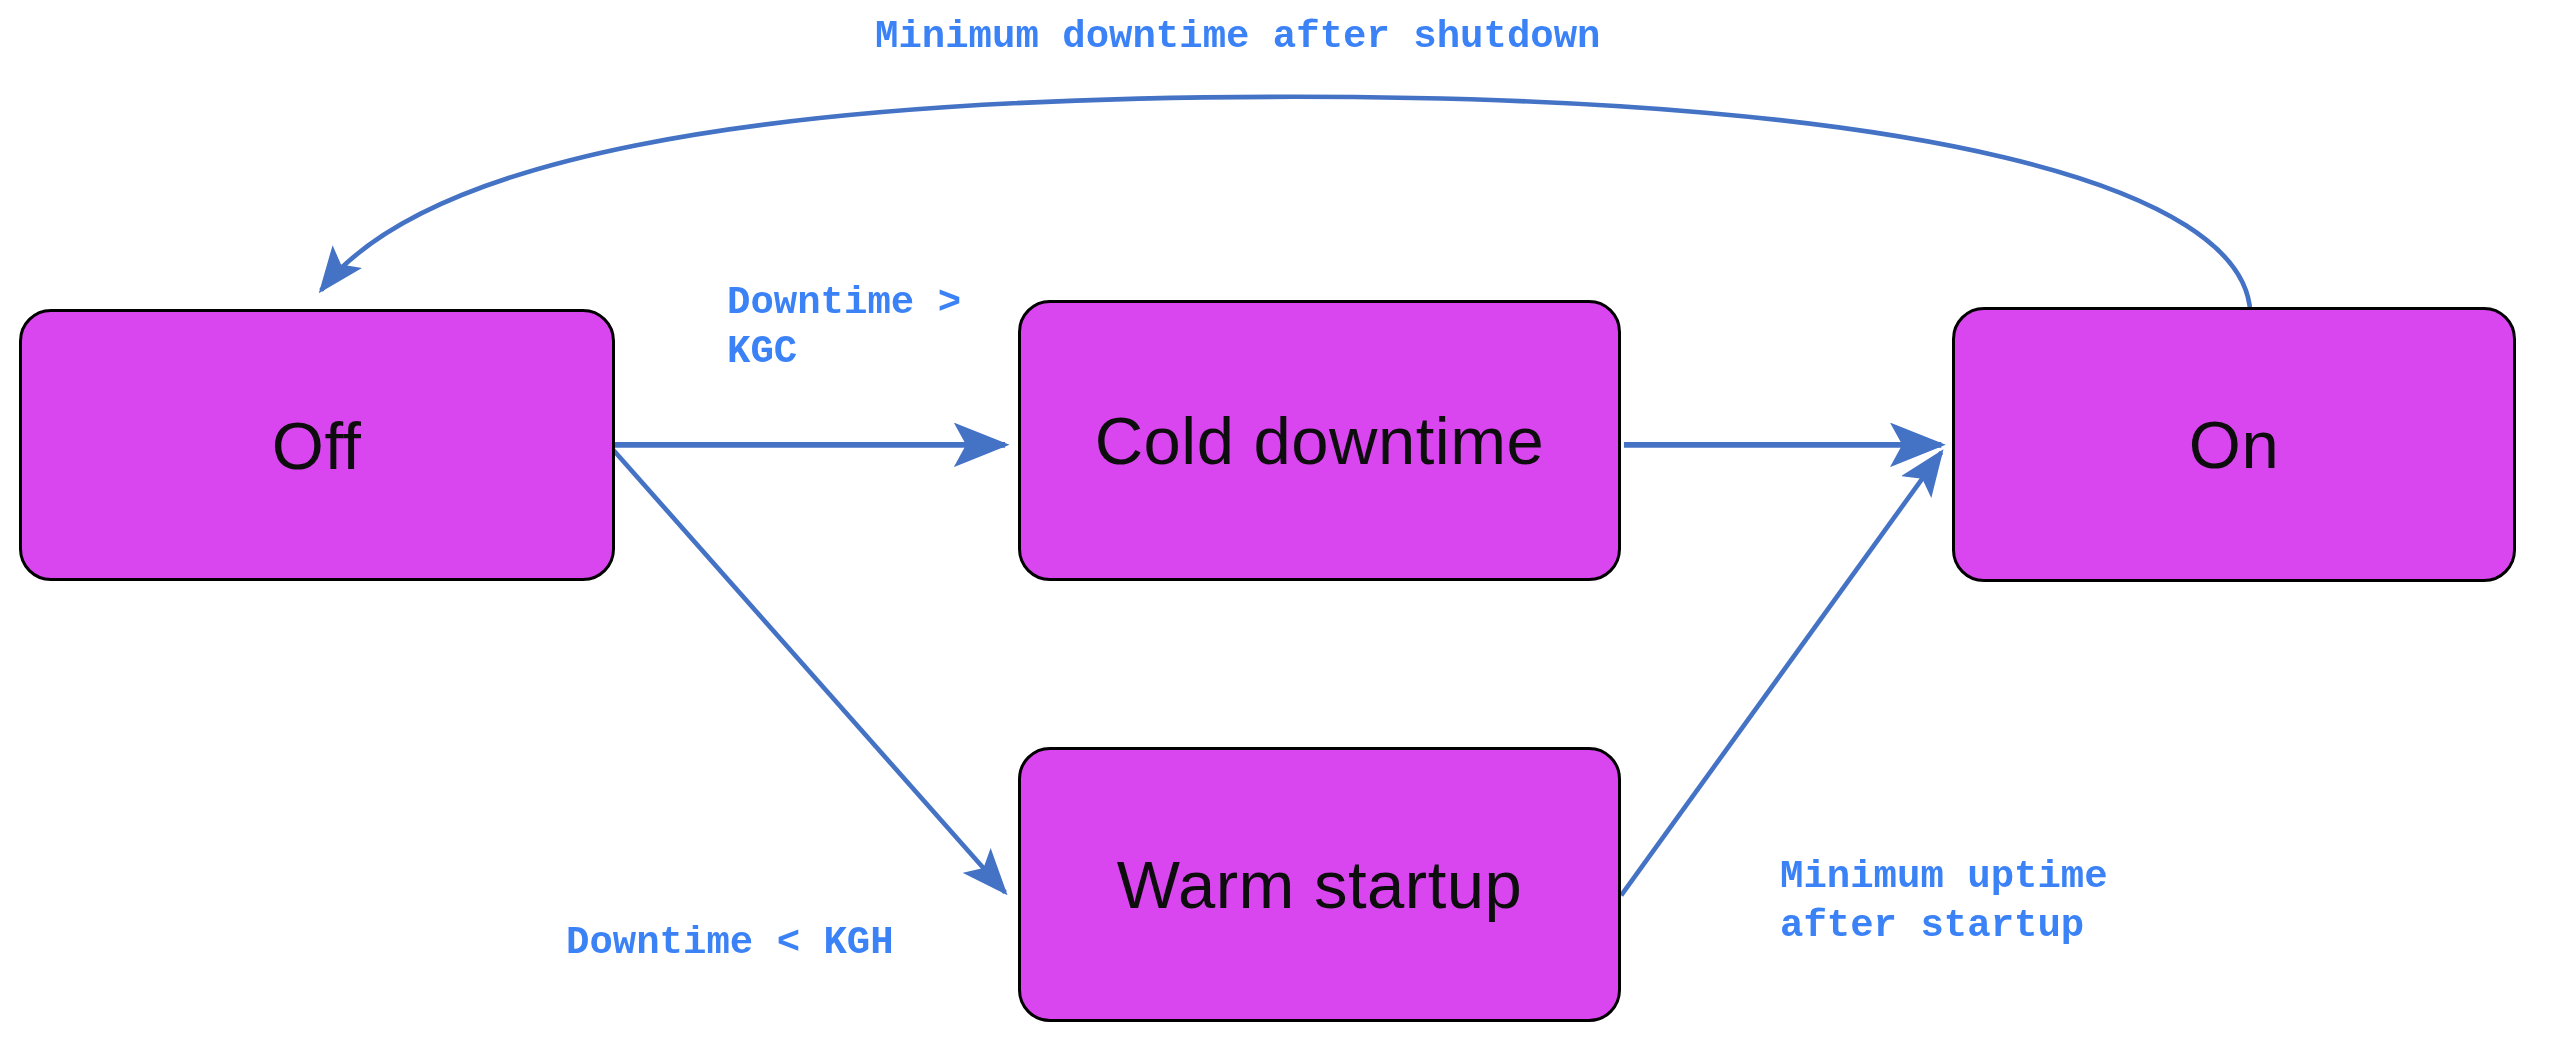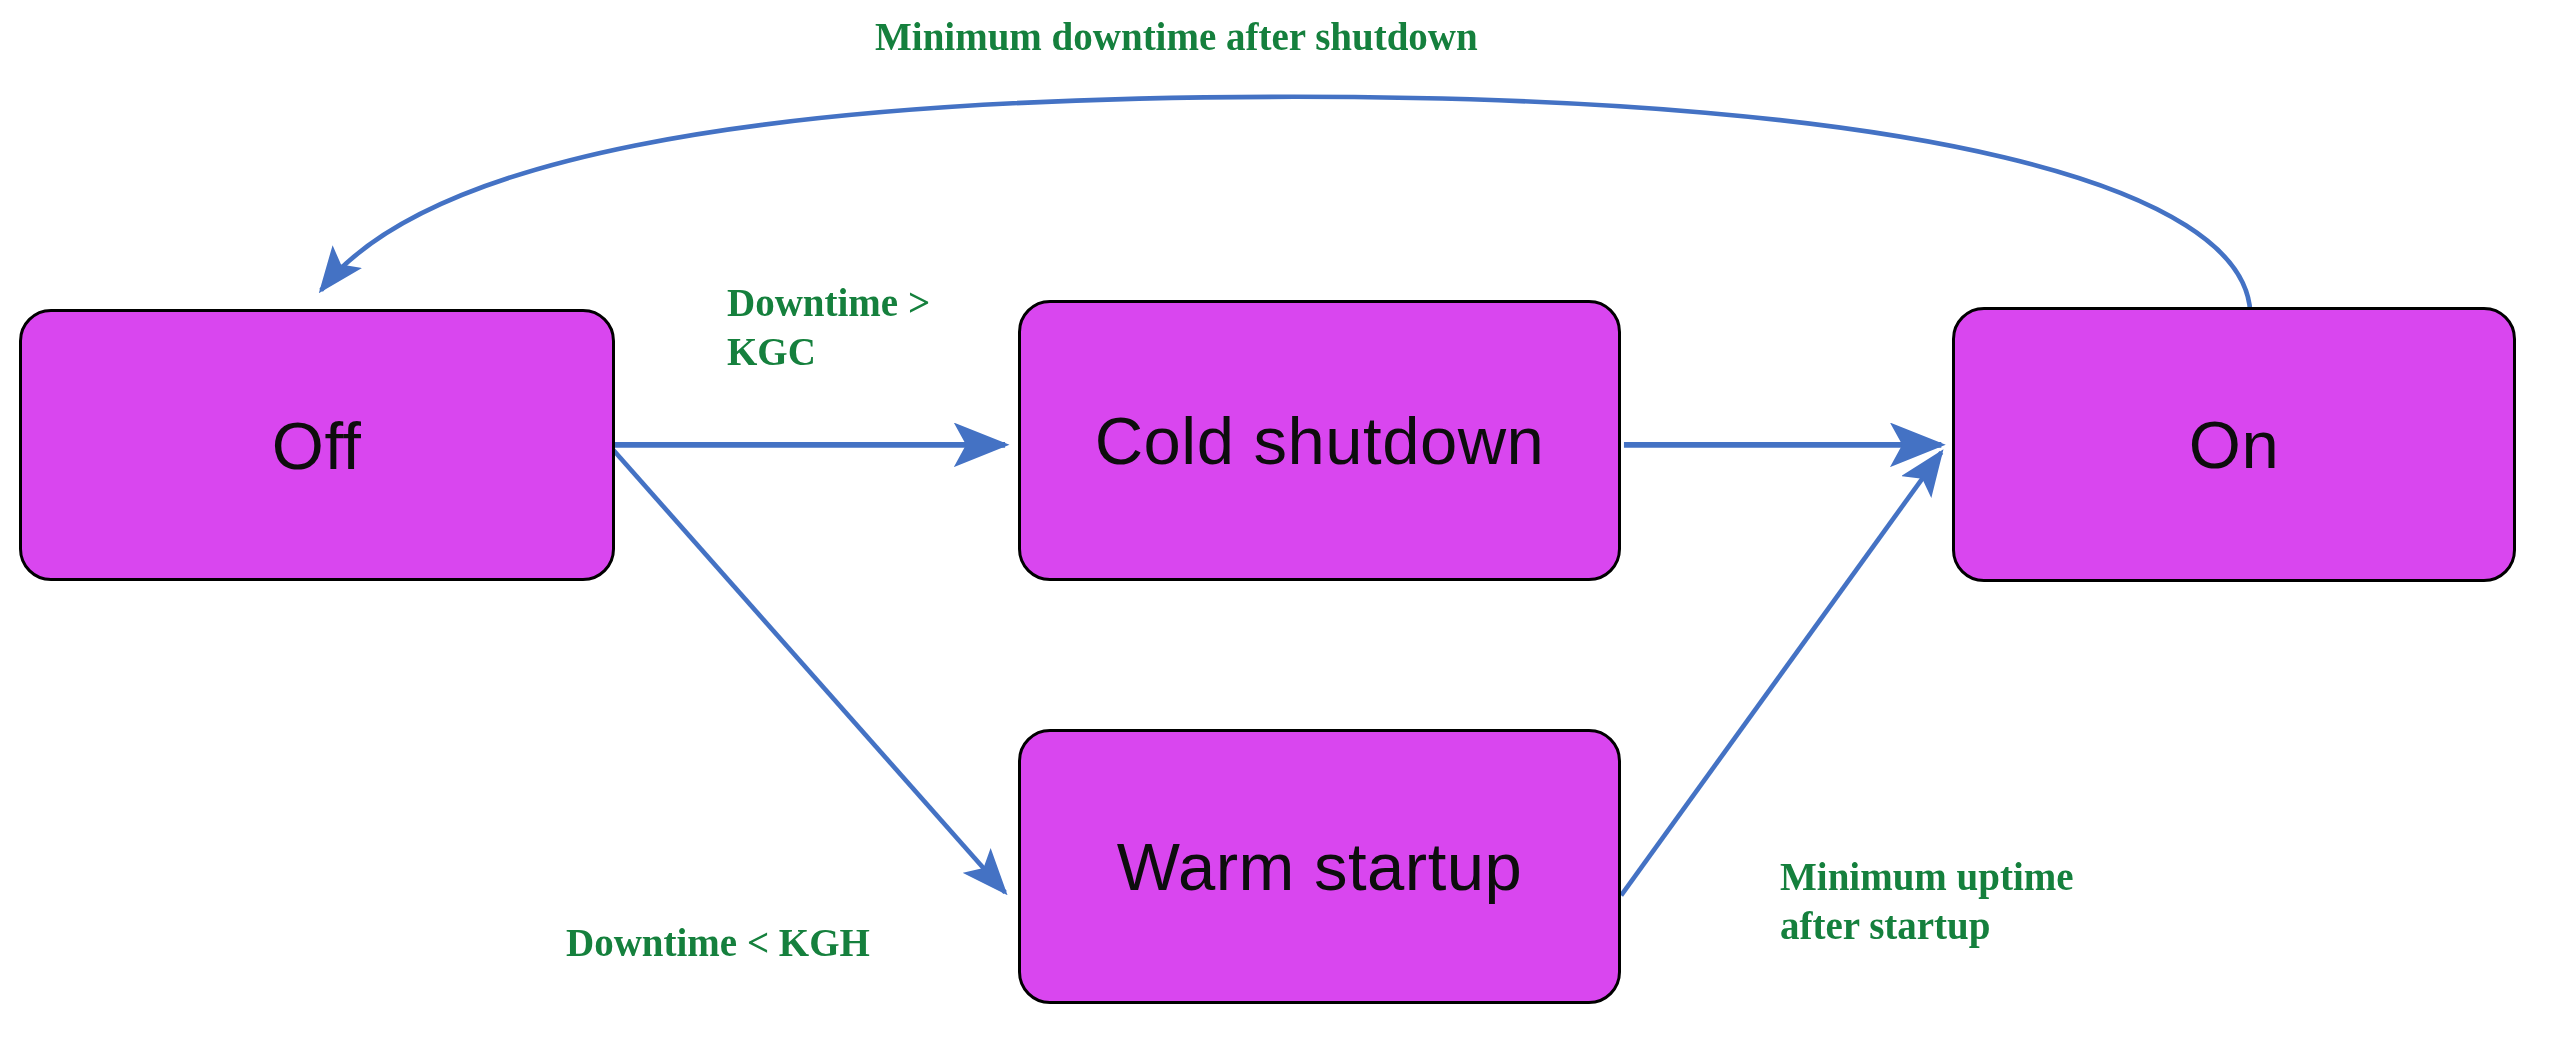--- a/index.html
+++ b/index.html
@@ -38,32 +38,32 @@
   .node-label {
     font-family: "Liberation Sans", sans-serif;
     font-size: 67px;
     font-weight: 400;
     color: #0d0d0d;
     letter-spacing: 0.5px;
     white-space: nowrap;
   }
   .edge-label {
     position: absolute;
-    font-family: Liberation Serif, serif;
+    font-family: Liberation Mono, monospace;
     font-size: 39px;
     font-weight: 700;
-    color: #15803d;
+    color: #3b82f6;
     line-height: 1.25;
     white-space: pre-line;
     z-index: 3;
   }
   #node-off    { left: 18.6px;   top: 309px;  width: 596px; height: 272px; }
   #node-cold   { left: 1018px; top: 300px;  width: 603px; height: 281px; }
   #node-on     { left: 1952px; top: 307px;  width: 564px; height: 275px; }
-  #node-warm   { left: 1018px; top: 729px;  width: 603px; height: 275px; }
+  #node-warm   { left: 1018px; top: 747px;  width: 603px; height: 275px; }
 
   #label-min-downtime { left: 875px;  top: 13px;  }
   #label-downtime-gt  { left: 679px;  top: 279px; margin-left: 48px; }
   #label-downtime-lt  { left: 566px;  top: 919px; }
   #label-min-uptime   { left: 1768px; top: 853px; margin-left: 12px; }
 </style>
 </head>
 <body>
 
 <div id="canvas">
@@ -84,21 +84,21 @@
     <path d="M 1745 478 L 2086 478" fill="none" stroke="#4472C4" stroke-width="6" marker-end="url(#arrowhead)"></path>
 
     <path d="M 1742 962 L 2086 486" fill="none" stroke="#4472C4" stroke-width="5" marker-end="url(#arrowhead)"></path>
   </svg>
 
   <div class="node" id="node-off">
     <span class="node-label">Off</span>
   </div>
 
   <div class="node" id="node-cold">
-    <span class="node-label">Cold shutdown</span>
+    <span class="node-label">Cold downtime</span>
   </div>
 
   <div class="node" id="node-on">
     <span class="node-label">On</span>
   </div>
 
   <div class="node" id="node-warm">
     <span class="node-label">Warm startup</span>
   </div>
 

